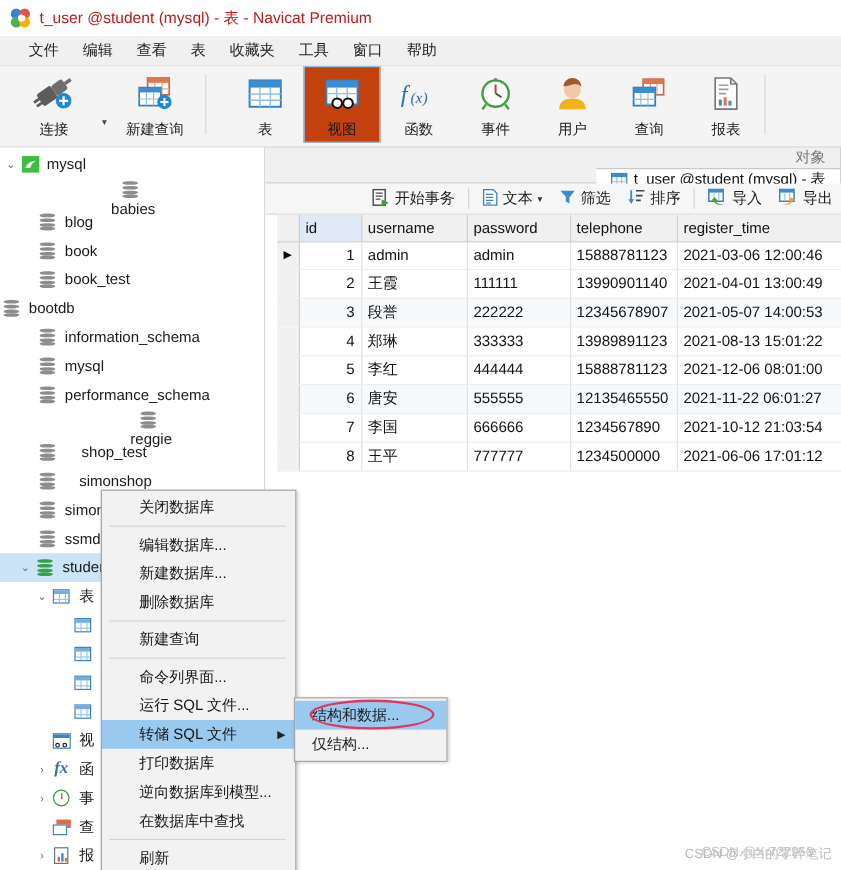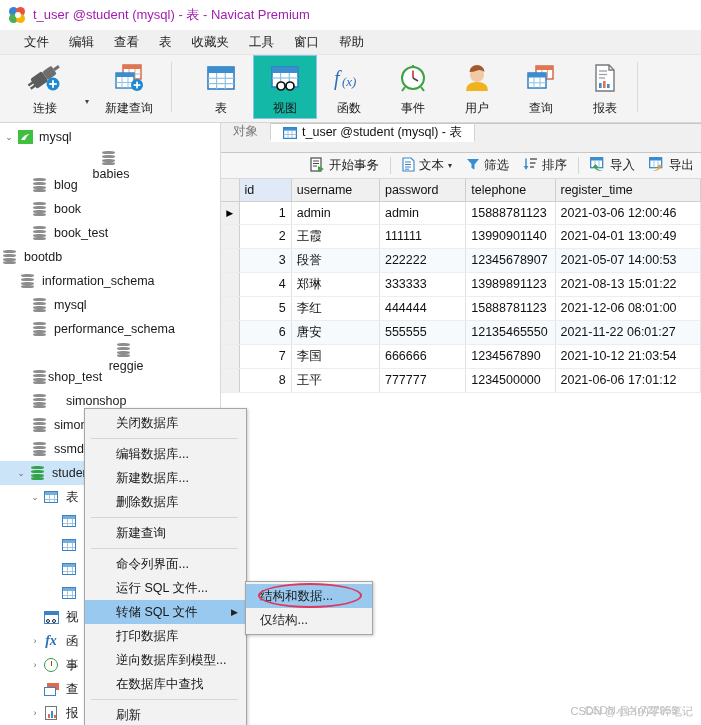--- a/index.html
+++ b/index.html
@@ -21,21 +21,21 @@
     display: flex; align-items: center; padding-left: 9px;
     border-bottom: 0px solid #e2e2e2;
   }
   .navicat-logo { width: 17px; height: 17px; position: relative; margin-right: 7px; flex: 0 0 auto;}
   .navicat-logo .q { position:absolute; border-radius:50%; }
   .navicat-logo .q1 { width:9px;height:9px;background:#3b82d6; left:0; top:0;}
   .navicat-logo .q2 { width:9px;height:9px;background:#e8533f; left:7px; top:0;}
   .navicat-logo .q3 { width:9px;height:9px;background:#4caf50; left:0; top:7px;}
   .navicat-logo .q4 { width:9px;height:9px;background:#f4b400; left:7px; top:7px;}
   .navicat-logo .ctr { width:6px;height:6px;background:#fff;left:5.5px;top:5.5px;}
-  .title-text { font-size: 13px; color: #a21caf; letter-spacing: 0px; }
+  .title-text { font-size: 13px; color: #b91c1c; letter-spacing: 0px; }
 
   
   .menubar {
     height: 25px; background: #f0f0f0;
     display: flex; align-items: center; padding-left: 14px;
     border-bottom: 1px solid #e4e4e4;
   }
   .menu-item {
     font-size: 12.5px; color: #222; padding: 3px 10px; cursor: default;
     white-space: nowrap;
@@ -47,21 +47,21 @@
     display: flex; align-items: flex-start; border-bottom: 1px solid #d6d6d6;
     position: relative;
   }
   .rib-btn {
     width: 64px; height: 64px; display:flex; flex-direction: column;
     align-items:center; justify-content: flex-start; padding-top: 5px;
     cursor: default; position: relative;
   }
   .rib-btn.wide { width: 74px; }
   .rib-btn .lbl { font-size: 12px; color: #1a1a1a; margin-top: 4px; }
-  .rib-btn.selected { background:#14b8a6; border:1px solid #8cc2e8; padding-top:4px;}
+  .rib-btn.selected { background:#c2410c; border:1px solid #8cc2e8; padding-top:4px;}
   .rib-ico { height: 36px; display:flex; align-items:center; justify-content:center; }
   .rib-sep { width:1px; height: 50px; background: #d9d9d9; margin: 7px 5px 0 5px; }
   .dropdown-caret { font-size:8px; color:#444; align-self:center; margin: 0 3px; }
 
   
   .body-split { display:flex; height: calc(725px - 30px - 25px - 68px); }
 
   
   .sidebar {
     width: 221px; background:#ffffff; border-right:1px solid #d9d9d9;
@@ -95,35 +95,35 @@
   .ico-clock::after{content:"";position:absolute;left:5.5px;top:2px;width:1.4px;height:5px;background:#c0392b;}
   .ico-query { width:15px; height:13px; position:relative; }
   .ico-query .a { position:absolute; left:3px; top:0; width:12px;height:7px; background:#e06a4a; }
   .ico-query .b { position:absolute; left:0; top:4px; width:12px;height:9px; border:1.3px solid #3a83c4; background:#fff; }
   .ico-report { width:12px;height:14px;border:1.3px solid #6f7478; background:#fff; position:relative;}
   .ico-report .bar{position:absolute;bottom:1px;width:2px;background:#e06a4a;}
 
   
   .right-pane { flex:1; display:flex; flex-direction:column; background:#ffffff; overflow:hidden;}
 
-  .tabstrip { height:30px; background:#f0f0f0; display:flex; align-items:flex-start; border-bottom:1px solid #c8c8c8;}
+  .tabstrip { height:30px; background:#f0f0f0; display:flex; align-items:flex-end; border-bottom:1px solid #c8c8c8;flex-direction:column;}
   .tab {
     display:flex;align-items:center;padding:0 12px;font-size:12.5px;color:#777;
     background:#f0f0f0; border-right:1px solid #d2d2d2; cursor:default; white-space:nowrap;
   }
   .tab.active { background:#ffffff; color:#111; border-top:1px solid #c8c8c8; border-bottom:1px solid #fff; margin-bottom:-1px;}
   .tab .tabico { margin-right:5px; display:flex; }
   .tabfill { flex:1; background:#f0f0f0; border-bottom:1px solid #c8c8c8; }
 
   .gridtoolbar { height:26px; background:#f6f6f6; display:flex; align-items:center; border-bottom:1px solid #d9d9d9; padding-left:5px;justify-content:flex-end; }
   .gt-btn { display:flex;align-items:center;gap:4px;padding:2px 7px;font-size:12.5px;color:#1a1a1a;cursor:default;white-space:nowrap;}
   .gt-sep{width:1px;height:17px;background:#d5d5d5;margin:0 4px;}
 
   
-  .datagrid { flex:1; overflow:hidden; position:relative; background:#fff;}
+  .datagrid { flex:1; overflow:hidden; position:relative; background:#fff;margin-left:10px;}
   table.dg { border-collapse: collapse; width:100%; table-layout:fixed; font-size:12.5px;}
   table.dg th {
     background:#f0f0f0; font-weight:normal; text-align:left; padding:3px 5px;
     border-right:1px solid #cfcfcf; border-bottom:1px solid #cfcfcf; height:22px; color:#111;
   }
   table.dg th.pk { background:#dfeaf6; }
   table.dg th.marker { width:18px; background:#f0f0f0; padding:0; }
   table.dg td {
     padding:3px 5px; border-right:1px solid #e2e2e2; border-bottom:1px solid #ededed;
     height:23px; color:#111; white-space:nowrap; overflow:hidden;
@@ -402,21 +402,21 @@
           <span class="ti">
               <span class="ico-db">
                 <i class="band b1"></i>
                 <i class="band b2"></i>
                 <i class="band b3"></i>
                 <i class="band b4"></i>
               </span>
             </span>
           <span style="margin-left:6px;">bootdb</span>
         </div>
-        <div class="tree-row" style="padding-left:18px;">
+        <div class="tree-row" style="padding-left:30px;">
           <span class="ti">
               <span class="ico-db">
                 <i class="band b1"></i>
                 <i class="band b2"></i>
                 <i class="band b3"></i>
                 <i class="band b4"></i>
               </span>
             </span>
           <span style="margin-left:6px;">information_schema</span>
         </div>
@@ -455,21 +455,21 @@
         </div>
         <div class="tree-row" style="padding-left:30px;">
           <span class="ti">
               <span class="ico-db">
                 <i class="band b1"></i>
                 <i class="band b2"></i>
                 <i class="band b3"></i>
                 <i class="band b4"></i>
               </span>
             </span>
-          <span style="margin-left:0;">shop_test</span>
+          <span style="margin-left:20px;">shop_test</span>
         </div>
         <div class="tree-row" style="padding-left:30px;">
           <span class="ti">
               <span class="ico-db">
                 <i class="band b1"></i>
                 <i class="band b2"></i>
                 <i class="band b3"></i>
                 <i class="band b4"></i>
               </span>
             </span>

